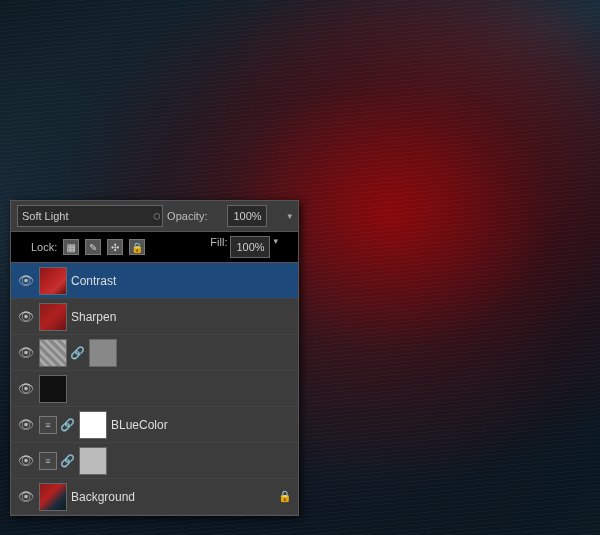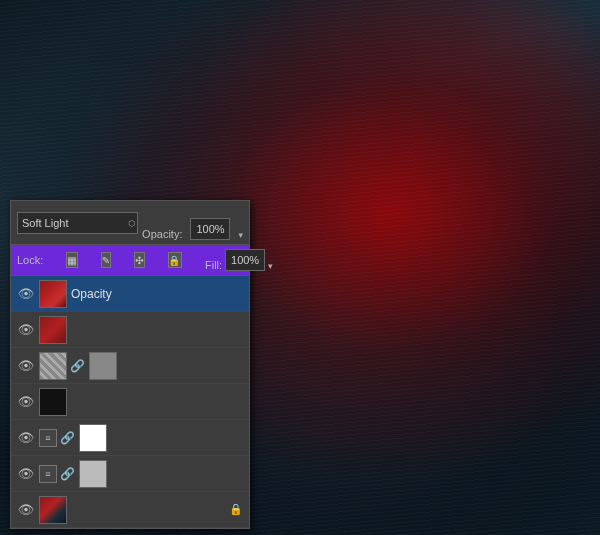--- a/index.html
+++ b/index.html
@@ -38,21 +38,21 @@
         rgba(180,200,220,0.04) 4px
       );
       pointer-events: none;
     }
 
     
     .layers-panel {
       position: absolute;
       top: 200px;
       left: 10px;
-      width: 240px;
+      width: 289px;
       background: #3c3c3c;
       border: 1px solid #555;
       box-shadow: 2px 2px 8px rgba(0,0,0,0.8);
     }
 
     
     .blend-row {
       display: flex;
       align-items: center;
       padding: 4px 6px;
@@ -85,23 +85,22 @@
       padding: 2px 4px;
       font-size: 11px;
       height: 22px;
       display: flex;
       align-items: center;
       cursor: pointer;
     }
 
     .opacity-section {
       display: flex;
-      align-items: flex-end;
-      gap: 8px;
-      margin-top: 13px;
+      align-items: center;
+      gap: 20px;
     }
 
     .opacity-label {
       color: #bbb;
       font-size: 11px;
     }
 
     .opacity-value {
       background: #2a2a2a;
       color: #ccc;
@@ -119,44 +118,44 @@
     .opacity-arrow {
       color: #aaa;
       font-size: 9px;
       cursor: pointer;
     }
 
     
     .lock-row {
       display: flex;
       align-items: center;
-      padding: 4px 6px;
-      background: #6d28d9;
+      padding: 4px 20px;
+      background: #000000;
       border-bottom: 1px solid #555;
-      gap: 23px;
+      gap: 6px;
     }
 
     .lock-label {
       color: #bbb;
       font-size: 11px;
     }
 
     .lock-icon {
       width: 16px; height: 16px;
       background: #555;
       border: 1px solid #777;
       display: flex; align-items: center; justify-content: center;
       cursor: pointer;
       font-size: 10px;
       color: #ccc;
     }
 
     .fill-section {
       display: flex;
-      align-items: flex-end;
+      align-items: flex-start;
       gap: 3px;
       margin-left: auto;
     }
 
     .fill-label {
       color: #bbb;
       font-size: 11px;
     }
 
     .fill-value {
@@ -267,27 +266,28 @@
       <span class="opacity-arrow">▾</span>
     </div>
   </div>
 
   <div id="layers-container">
       <div class="layer-row selected">
         <div class="eye-icon">👁</div>
         <div class="layer-thumb">
           <div style="width: 100%; height: 100%; background: linear-gradient(135deg, rgb(138, 26, 26) 0%, rgb(181, 32, 32) 40%, rgb(200, 48, 48) 70%, rgb(90, 16, 16) 100%);"></div>
         </div>
-        <span class="layer-name">Opacity</span>
+        <span class="layer-name">Contrast</span>
       </div>
       <div class="layer-row">
         <div class="eye-icon">👁</div>
         <div class="layer-thumb">
           <div style="width: 100%; height: 100%; background: linear-gradient(135deg, rgb(138, 26, 26) 0%, rgb(176, 32, 32) 50%, rgb(106, 21, 21) 100%);"></div>
         </div>
+        <span class="layer-name">Sharpen</span>
       </div>
       <div class="layer-row">
         <div class="eye-icon">👁</div>
         <div class="layer-thumb">
           <div style="width: 100%; height: 100%; background: repeating-linear-gradient(45deg, rgb(136, 136, 136) 0px, rgb(136, 136, 136) 3px, rgb(170, 170, 170) 3px, rgb(170, 170, 170) 6px);"></div>
         </div>
         <div class="chain-icon">🔗</div>
         <div class="layer-thumb">
           <div style="width: 100%; height: 100%; background: rgb(136, 136, 136);"></div>
         </div>
@@ -298,31 +298,33 @@
           <div style="width: 100%; height: 100%; background: rgb(17, 17, 17);"></div>
         </div>
       </div>
       <div class="layer-row">
         <div class="eye-icon">👁</div>
         <div class="adj-icon">≡</div>
         <div class="chain-icon">🔗</div>
         <div class="layer-thumb">
           <div style="width: 100%; height: 100%; background: white;"></div>
         </div>
+        <span class="layer-name">BLueColor</span>
       </div>
       <div class="layer-row">
         <div class="eye-icon">👁</div>
         <div class="adj-icon">≡</div>
         <div class="chain-icon">🔗</div>
         <div class="layer-thumb">
           <div style="width: 100%; height: 100%; background: rgb(187, 187, 187);"></div>
         </div>
       </div>
       <div class="layer-row">
         <div class="eye-icon">👁</div>
         <div class="layer-thumb">
           <div style="width: 100%; height: 100%; background: linear-gradient(135deg, rgb(138, 26, 26) 0%, rgb(181, 32, 32) 40%, rgb(26, 45, 58) 70%, rgb(13, 26, 34) 100%);"></div>
         </div>
+        <span class="layer-name">Background</span>
         <span class="lock-layer-icon">🔒</span>
       </div>
     </div>
 
 </div>
 
 </body></html>

